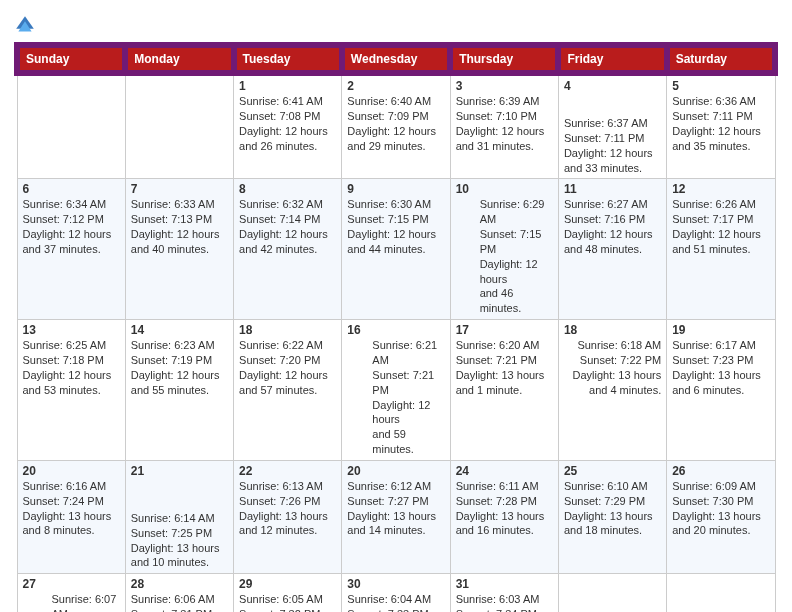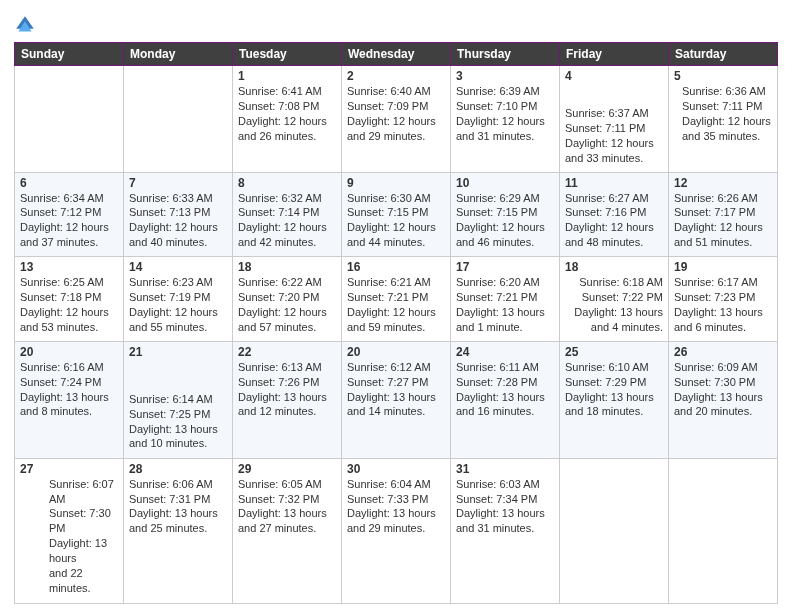--- a/index.html
+++ b/index.html
@@ -60,27 +60,27 @@
     .subtitle {
       font-size: 13px;
       color: #444;
     }
     .calendar {
       width: 100%;
       border-collapse: collapse;
       flex: 1;
     }
     .calendar th {
-      background: #404040;
+      background: #b91c1c;
       color: #fff;
       font-size: 12px;
       font-weight: bold;
       padding: 4px 6px;
       text-align: left;
-      border: 1px solid #701a75;
+      border: 6px solid #701a75;
     }
     .calendar td {
       border: 1px solid #ccc;
       vertical-align: top;
       padding: 3px 5px;
       width: 108px;
       height: 82px;
       font-size: 9.5px;
       color: #333;
       background: #fff;
@@ -163,21 +163,21 @@
           </td>
           <td>
             <span class="day-num">4</span>
             <div class="day-info" style="white-space: pre-line; margin-top: 23px;">Sunrise: 6:37 AM
 Sunset: 7:11 PM
 Daylight: 12 hours
 and 33 minutes.</div>
           </td>
           <td>
             <span class="day-num">5</span>
-            <div class="day-info" style="white-space: pre-line; margin-left: 8px;">Sunrise: 6:36 AM
+            <div class="day-info" style="white-space: pre-line;">Sunrise: 6:36 AM
 Sunset: 7:11 PM
 Daylight: 12 hours
 and 35 minutes.</div>
           </td>
         </tr>
         <tr>
           <td>
             <span class="day-num">6</span>
             <div class="day-info" style="white-space: pre-line;">Sunrise: 6:34 AM
 Sunset: 7:12 PM
@@ -200,21 +200,21 @@
           </td>
           <td>
             <span class="day-num">9</span>
             <div class="day-info" style="white-space: pre-line;">Sunrise: 6:30 AM
 Sunset: 7:15 PM
 Daylight: 12 hours
 and 44 minutes.</div>
           </td>
           <td>
             <span class="day-num">10</span>
-            <div class="day-info" style="white-space: pre-line;">Sunrise: 6:29 AM
+            <div class="day-info" style="white-space: pre-line; margin-left: 24px;">Sunrise: 6:29 AM
 Sunset: 7:15 PM
 Daylight: 12 hours
 and 46 minutes.</div>
           </td>
           <td>
             <span class="day-num">11</span>
             <div class="day-info" style="white-space: pre-line;">Sunrise: 6:27 AM
 Sunset: 7:16 PM
 Daylight: 12 hours
 and 48 minutes.</div>
@@ -244,21 +244,21 @@
           </td>
           <td>
             <span class="day-num">18</span>
             <div class="day-info" style="white-space: pre-line;">Sunrise: 6:22 AM
 Sunset: 7:20 PM
 Daylight: 12 hours
 and 57 minutes.</div>
           </td>
           <td>
             <span class="day-num">16</span>
-            <div class="day-info" style="white-space: pre-line;">Sunrise: 6:21 AM
+            <div class="day-info" style="white-space: pre-line; margin-left: 25px;">Sunrise: 6:21 AM
 Sunset: 7:21 PM
 Daylight: 12 hours
 and 59 minutes.</div>
           </td>
           <td>
             <span class="day-num">17</span>
             <div class="day-info" style="white-space: pre-line;">Sunrise: 6:20 AM
 Sunset: 7:21 PM
 Daylight: 13 hours
 and 1 minute.</div>

